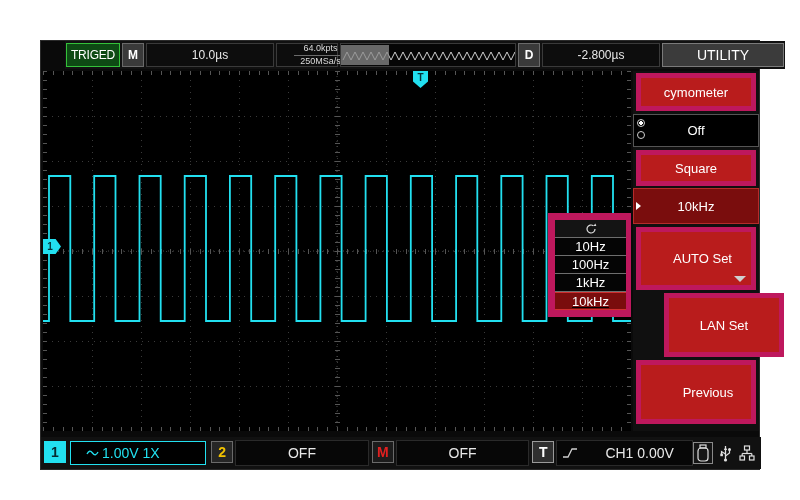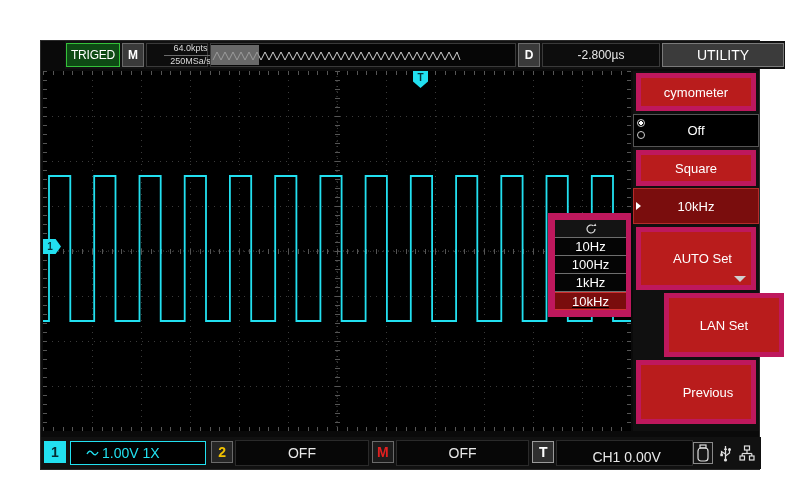--- a/index.html
+++ b/index.html
@@ -194,37 +194,37 @@
     justify-content:flex-start; padding-left:15px; font-size:14px;
     background:#000000;
     display:flex; align-items:center; gap:2px;
   }
   #ch2-field { width:162px; border:1px solid #2a2a2a; }
   #math-field { width:162px; border:1px solid #2a2a2a; }
   #trig-field {
     width:165px; border:1px solid #2a2a2a;
     justify-content:flex-start; padding-left:4px;
     gap:8px;
-    flex-direction:column;
   }
   .sysicons { display:flex; align-items:center; gap:2px; margin-left:auto; padding-right:4px; }
   .sysicon {
     width:20px; height:22px;
     display:flex; align-items:center; justify-content:center;
   }
   .sysicon.boxed { border:1px solid #8a8a8a; background:#151515; }
 </style>
 </head>
 <body>
 
 <div id="screen">
 
   <div id="topbar">
     <div class="tb-cell" id="triged">TRIGED</div>
     <div class="tb-cell" id="mbadge">M</div>
+    <div class="tb-cell" id="timebase">10.0µs</div>
     <div class="tb-cell" id="acqinfo">
       <span>64.0kpts</span>
       <span class="divider"></span>
       <span>250MSa/s</span>
     </div>
     <div class="tb-cell" id="minwave">
       <svg width="250" height="24" viewBox="0 0 250 24">
         <polyline fill="none" stroke="#cfcfcf" stroke-width="1" points="2,16 6,8 10,16 14,8 18,16 22,8 26,16 30,8 34,16 38,8 42,16 46,8 50,16 54,8 58,16 62,8 66,16 70,8 74,16 78,8 82,16 86,8 90,16 94,8 98,16 102,8 106,16 110,8 114,16 118,8 122,16 126,8 130,16 134,8 138,16 142,8 146,16 150,8 154,16 158,8 162,16 166,8 170,16 174,8 178,16 182,8 186,16 190,8 194,16 198,8 202,16 206,8 210,16 214,8 218,16 222,8 226,16 230,8 234,16 238,8 242,16 246,8 249,16"></polyline>
       </svg>
       <div class="mw-hl" style="left:0px;width:48px;"></div>

